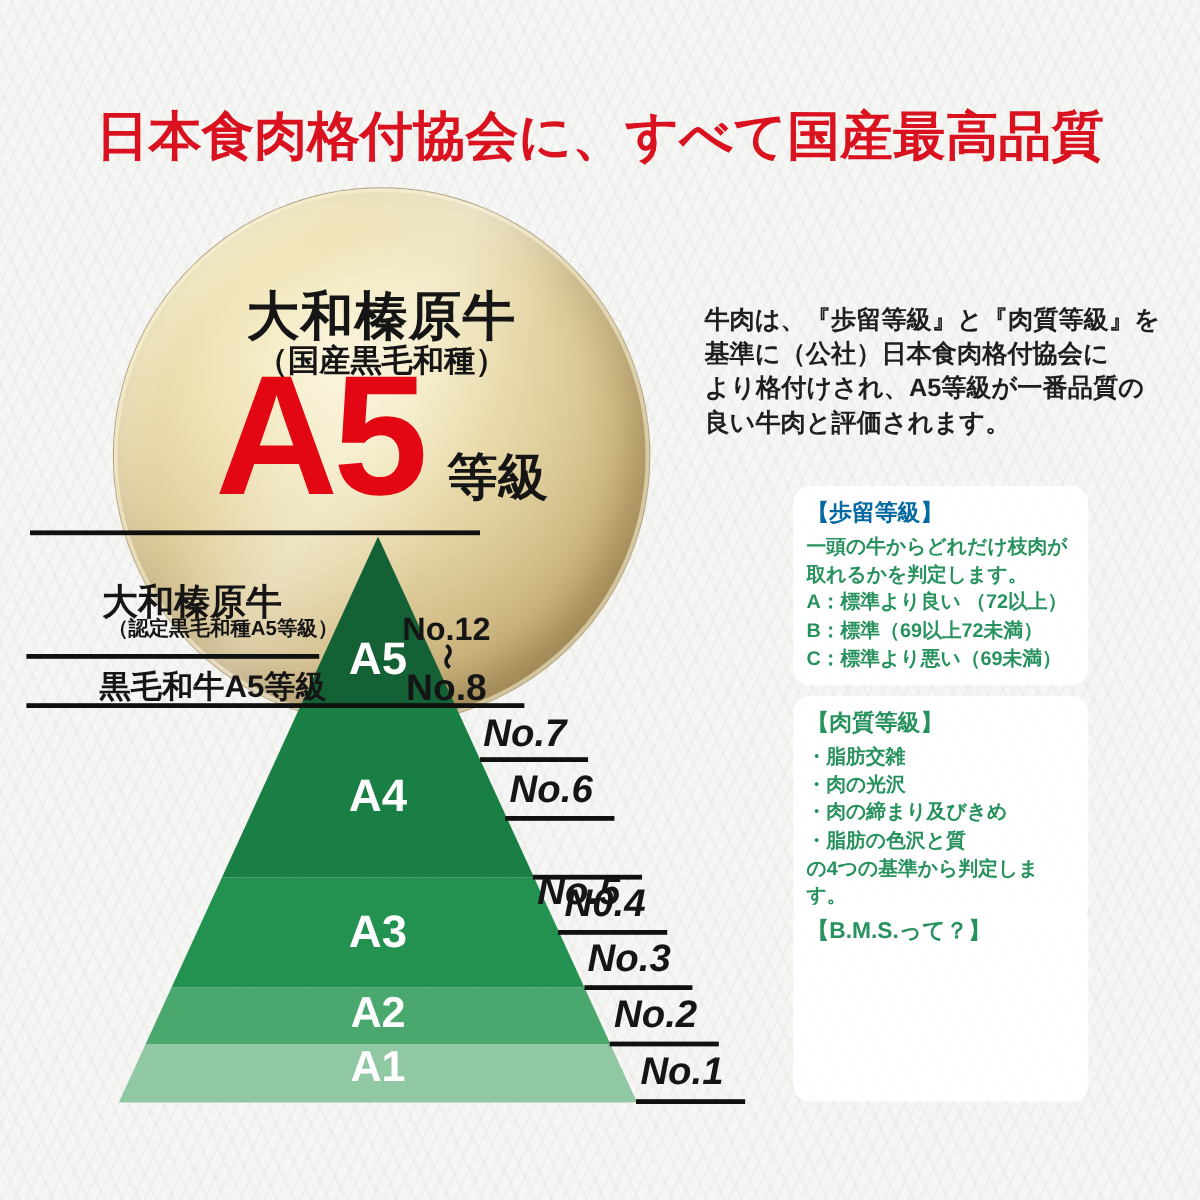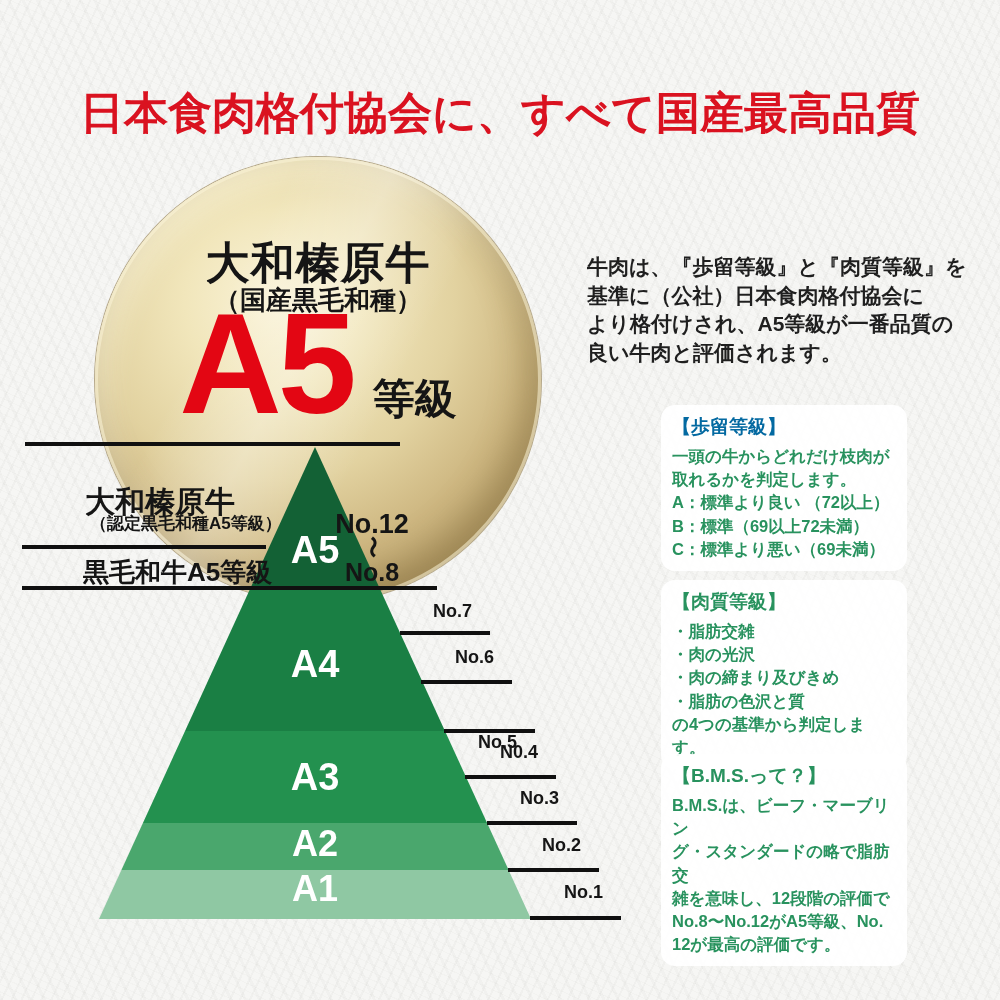--- a/index.html
+++ b/index.html
@@ -53,23 +53,23 @@
   
   .lbl{position:absolute;z-index:4;color:#151515;font-weight:bold;white-space:nowrap;}
   .left-brand{left:85px;top:482px;font-size:30px;}
   .left-brand-sub{left:90px;top:512px;font-size:17px;}
   .left-wagyu{left:83px;top:555px;font-size:26px;}
   
   .bms-top{position:absolute;left:317px;top:483px;width:110px;z-index:4;text-align:center;
     color:#151515;font-weight:bold;margin-top:27px;}
   .bms-top .no12{font-size:27px;line-height:28px;}
   .bms-top .tilde{display:inline-block;transform:rotate(90deg);font-size:22px;line-height:18px;}
-  .bms-top .no8{font-size:25px;line-height:28px;}
+  .bms-top .no8{font-size:31px;line-height:28px;}
   .tick-label{position:absolute;width:96px;z-index:4;text-align:right;color:#151515;
-    font-weight:bold;font-size:18px;line-height:28px;white-space:nowrap;}
+    font-weight:bold;font-size:32px;line-height:28px;white-space:nowrap;font-style:italic;}
   .tl-0{left:376px;top:597px;} .tl-1{left:398px;top:643px;} .tl-2{left:421px;top:692px;margin-top:36px;}
   .tl-3{left:442px;top:738px;} .tl-4{left:463px;top:784px;} .tl-5{left:485px;top:831px;}
   .tl-6{left:507px;top:878px;}
   
   .intro{position:absolute;left:587px;top:253px;width:420px;z-index:5;
     font-size:21px;line-height:28.5px;font-weight:bold;color:#1f1f1f;white-space:pre-line;}
   .info-box{position:absolute;left:661px;width:246px;z-index:5;box-sizing:border-box;
     background:rgba(255,255,255,0.93);border-radius:14px;padding:9px 11px 10px 11px;}
   .box-0{top:405px;min-height:158px;} .box-1{top:580px;min-height:160px;} .box-2{top:754px;min-height:164px;}
   .box-title{font-size:19px;font-weight:bold;margin:0 0 5px 0;}
@@ -151,19 +151,14 @@
   <div class="info-box box-1">
     <div class="box-title" style="color: rgb(40, 146, 94);">【肉質等級】</div>
     <div class="box-body" style="color: rgb(40, 146, 94);">・脂肪交雑
 ・肉の光沢
 ・肉の締まり及びきめ
 ・脂肪の色沢と質
  の4つの基準から判定します。</div>
   </div>
   <div class="info-box box-2">
     <div class="box-title" style="color: rgb(40, 146, 94);">【B.M.S.って？】</div>
-    <div class="box-body" style="color: rgb(40, 146, 94);">B.M.S.は、ビーフ・マーブリン
-グ・スタンダードの略で脂肪交
-雑を意味し、12段階の評価で
-No.8〜No.12がA5等級、No.
-12が最高の評価です。</div>
   </div>
 </div>
 
 </body></html>

